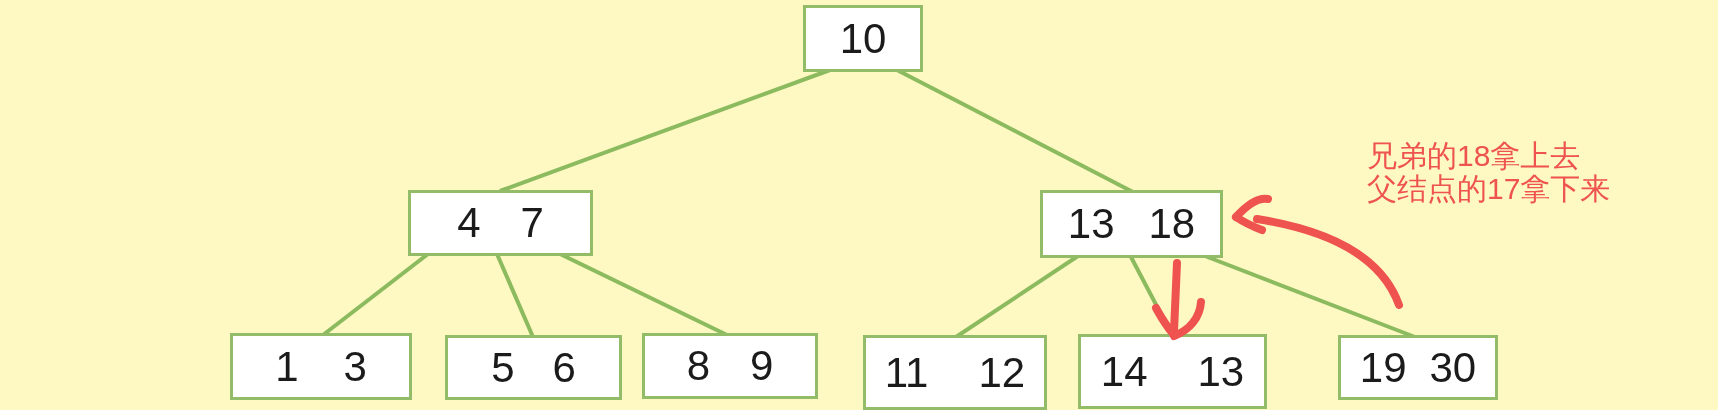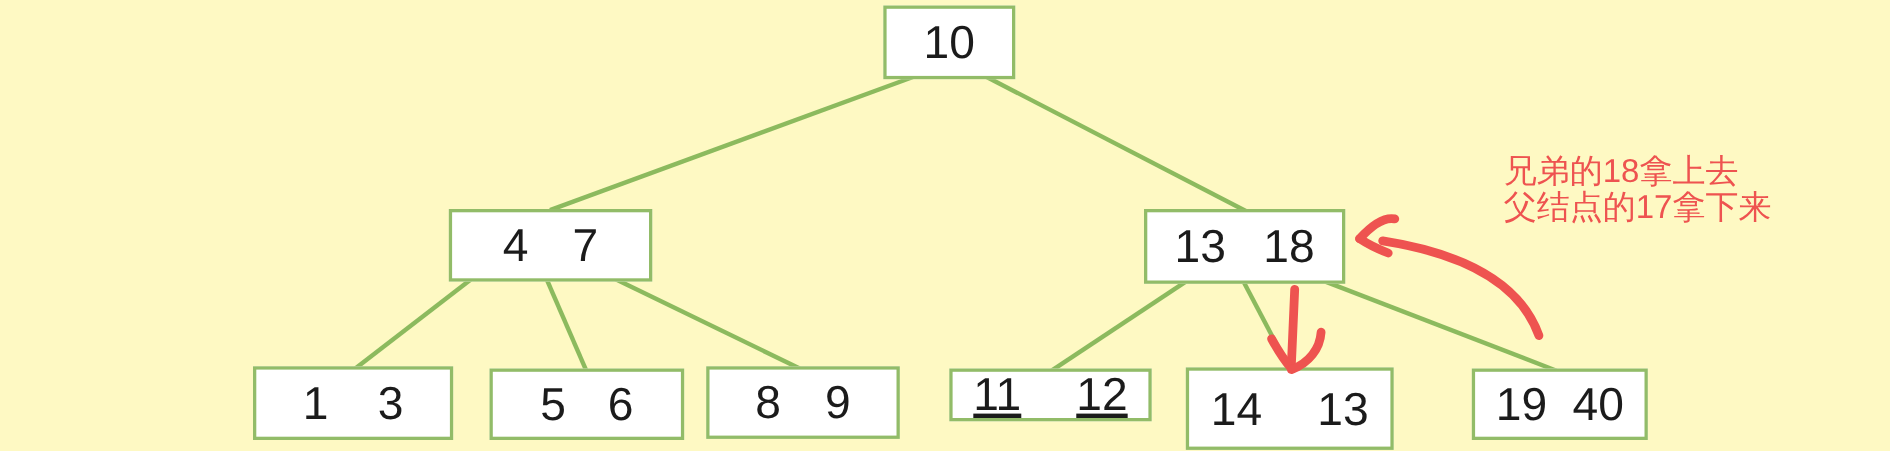--- a/index.html
+++ b/index.html
@@ -91,33 +91,33 @@
   <div class="node" style="left:445px;top:335px;width:177px;height:65px;gap:38px;">
     <span class="key">5</span>
     <span class="key">6</span>
   </div>
 
   <div class="node" style="left:642px;top:333px;width:176px;height:66px;gap:40px;">
     <span class="key">8</span>
     <span class="key">9</span>
   </div>
 
-  <div class="node" style="left:863px;top:335px;width:184px;height:48px;gap:50px;text-decoration:underline;">
+  <div class="node" style="left:863px;top:335px;width:184px;height:75px;gap:50px;">
     <span class="key">11</span>
     <span class="key">12</span>
   </div>
 
   <div class="node" style="left:1078px;top:334px;width:189px;height:75px;gap:50px;">
     <span class="key">14</span>
     <span class="key">13</span>
   </div>
 
   <div class="node" style="left:1338px;top:335px;width:160px;height:65px;gap:23px;">
     <span class="key">19</span>
-    <span class="key">40</span>
+    <span class="key">30</span>
   </div>
 
   <div class="annotation">
     <div>兄弟的18拿上去</div>
     <div>父结点的17拿下来</div>
   </div>
 
   <svg id="arrows-layer" class="layer" width="1718" height="410" viewBox="0 0 1718 410">
     <g stroke="#ee5350" stroke-width="8" fill="none" stroke-linecap="round" stroke-linejoin="round">
 

